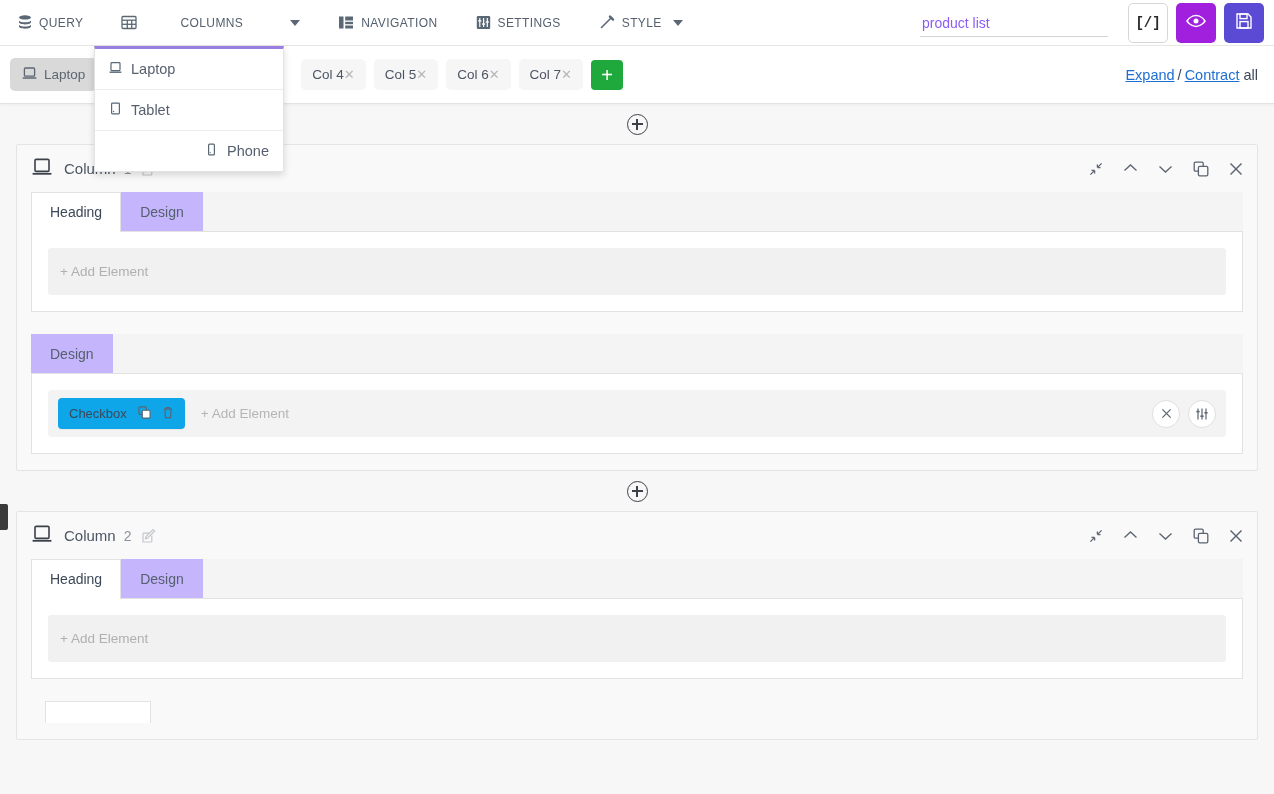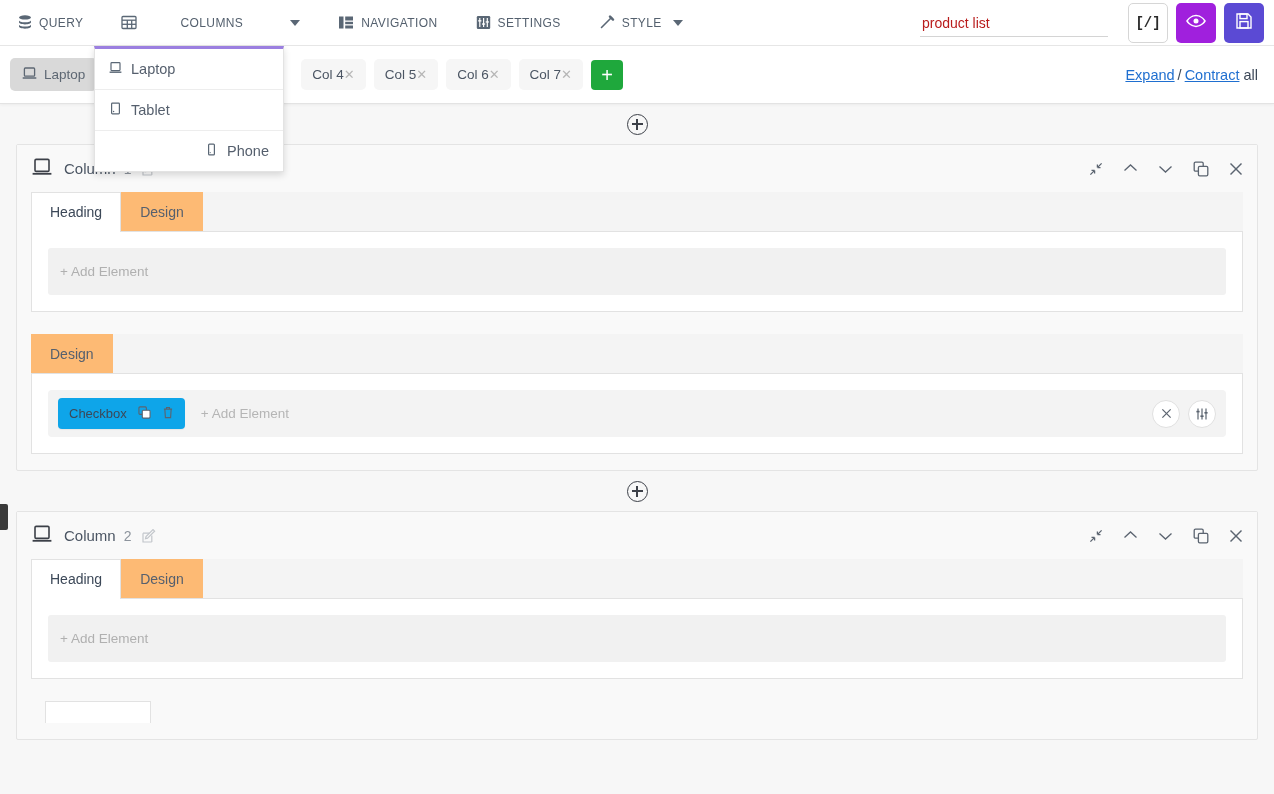--- a/index.html
+++ b/index.html
@@ -45,21 +45,21 @@
   .nav-spacer { flex: 1; }
 
   .search-wrap { margin-right: 12px; }
   .search-input {
     width: 188px;
     border: none;
     border-bottom: 1px solid #d4d4d4;
     outline: none;
     font-family: "Liberation Sans", sans-serif;
     font-size: 14px;
-    color: #b91c1c;
+    color: #8b5cf6;
     padding: 6px 2px 5px 2px;
     background: transparent;
   }
   .btn-square {
     width: 40px; height: 40px;
     border-radius: 5px;
     display: flex; align-items: center; justify-content: center;
     cursor: pointer;
     margin-left: 8px;
     border: 1px solid transparent;
@@ -211,21 +211,21 @@
   .tabs {
     display: flex;
     align-items: flex-end;
     border-bottom: 1px solid #e2e2e2;
     background: #f4f4f4;
   }
   .tab {
     padding: 11px 18px;
     font-size: 14px;
     color: #56606e;
-    background: #fdba74;
+    background: #c4b5fd;
     border: 1px solid transparent;
     border-bottom: none;
     cursor: pointer;
   }
   .tab.active {
     background: #ffffff;
     border-color: #e2e2e2;
     margin-bottom: -1px;
     padding-bottom: 12px;
     color: #3c4858;

